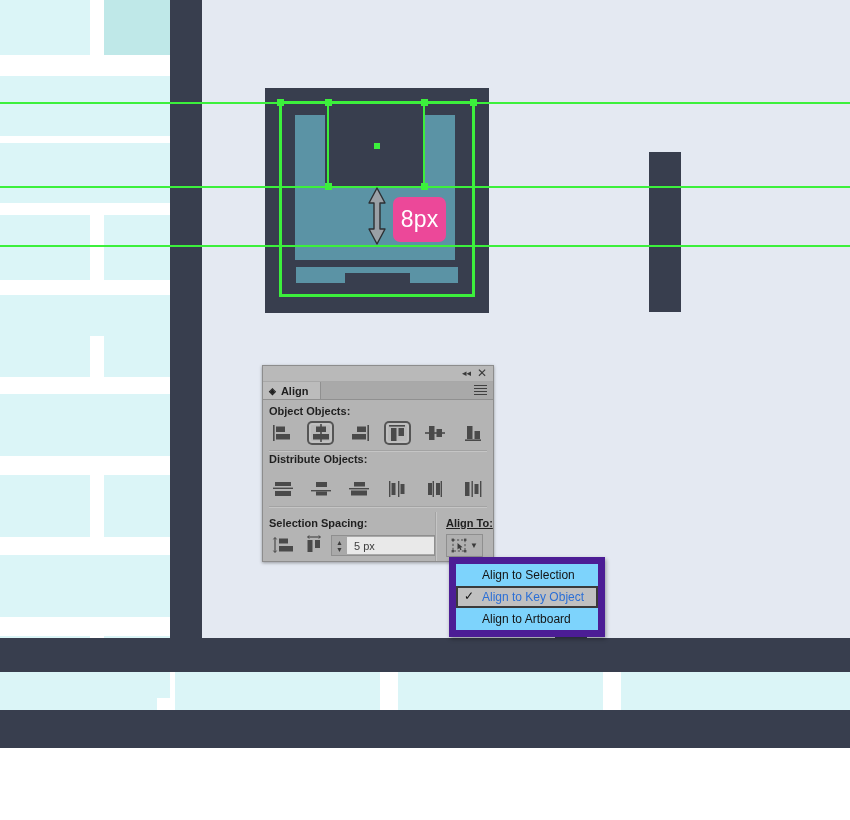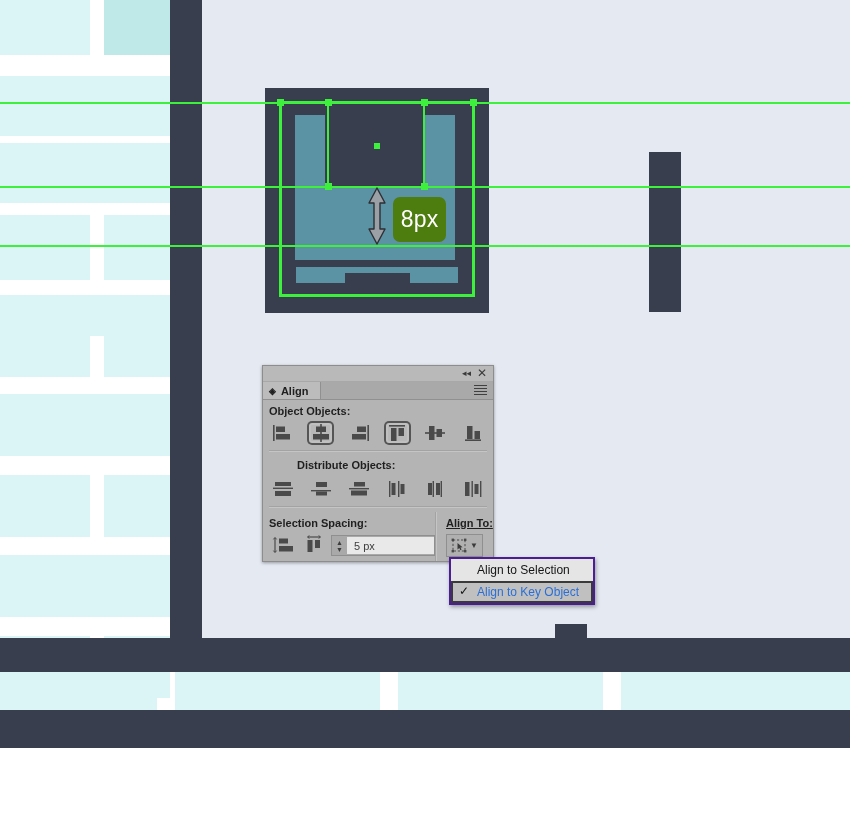--- a/index.html
+++ b/index.html
@@ -27,21 +27,21 @@
 
   
   .sel-box{position:absolute;border:3px solid #3cf03c;box-sizing:border-box;}
   .sel-line-v{position:absolute;width:2px;background:#3cf03c;}
   .anchor{position:absolute;width:7px;height:7px;background:#3cf03c;}
   .anchor.center{width:6px;height:6px;}
 
   
   .measure{position:absolute;}
   .badge{
-    position:absolute;background:#4d7c0f;color:#ffffff;
+    position:absolute;background:#ec4899;color:#ffffff;
     border-radius:7px;display:flex;align-items:center;justify-content:center;
     font-size:23px;letter-spacing:.2px;
   }
 
   
   .panel{
     position:absolute;background:#b4b4b4;
     border:1px solid #8d8d8d;
     box-shadow:0 1px 3px rgba(0,0,0,.35);
     font-size:11px;color:#1c1c1c;
@@ -78,21 +78,21 @@
   .spin{width:15px;height:17px;display:flex;flex-direction:column;align-items:center;justify-content:center;color:#3c3c3c;font-size:7px;line-height:7px;}
   .numinput{background:#e9e9e9;height:17px;width:80px;display:flex;align-items:center;padding-left:7px;font-size:11px;color:#3d3d3d;}
 
   .aligntobtn{
     position:absolute;background:#b0b0b0;border:1px solid #8f8f8f;
     height:21px;width:35px;display:flex;align-items:center;justify-content:center;gap:1px;
   }
 
   
   .menu{
-    position:absolute;background:#e5e5e5;border:2px solid #4c1d95;
+    position:absolute;background:#7dd3fc;border:7px solid #4c1d95;
     box-shadow:1px 2px 4px rgba(0,0,0,.35);
     font-size:12px;color:#141414;
   }
   .mitem{height:22px;display:flex;align-items:center;padding-left:26px;position:relative;white-space:nowrap;}
   .mitem.active{
     color:#2b6fd6;
     box-shadow:inset 0 0 0 2px #3a3a3a;
     background:#c0c0c0;
   }
   .mitem .chk{position:absolute;left:8px;top:3px;font-size:12px;color:#141414;}
@@ -241,21 +241,21 @@
         <svg width="24" height="20" viewBox="0 0 24 20">
           <rect x="4" y="16.4" width="16" height="1.6" fill="#4a4a4a"></rect>
           <rect x="6" y="3" width="5.5" height="13" fill="#4a4a4a"></rect>
           <rect x="13.5" y="8" width="5.5" height="8" fill="#4a4a4a"></rect>
         </svg>
       </div>
     </div>
 
     <div class="sep" style="left:6px;top:84px;width:218px;"></div>
 
-    <div class="sect-label" style="position:absolute;left:6px;top:93px;margin-left:28px;">Distribute Objects:</div>
+    <div class="sect-label" style="position:absolute;left:6px;top:87px;">Distribute Objects:</div>
 
     <div class="iconrow" style="left:6px;top:111px;width:218px;justify-content:space-between;">
       <div class="abtn">
         <svg width="24" height="20" viewBox="0 0 24 20">
           <rect x="4" y="3" width="16" height="4" fill="#4a4a4a"></rect>
           <rect x="2" y="8.6" width="20" height="1.4" fill="#4a4a4a"></rect>
           <rect x="4" y="12" width="16" height="5" fill="#4a4a4a"></rect>
         </svg>
       </div>
       <div class="abtn">
@@ -346,16 +346,19 @@
   </div>
 
   <div class="menu" style="left:449px;top:557px;width:142px;">
     <div class="mitem">
       <span>Align to Selection</span>
     </div>
     <div class="mitem active">
       <span class="chk">✓</span>
       <span>Align to Key Object</span>
     </div>
+    <div class="mitem">
+      <span>Align to Artboard</span>
+    </div>
   </div>
 
 
 </div>
 
 </body></html>

